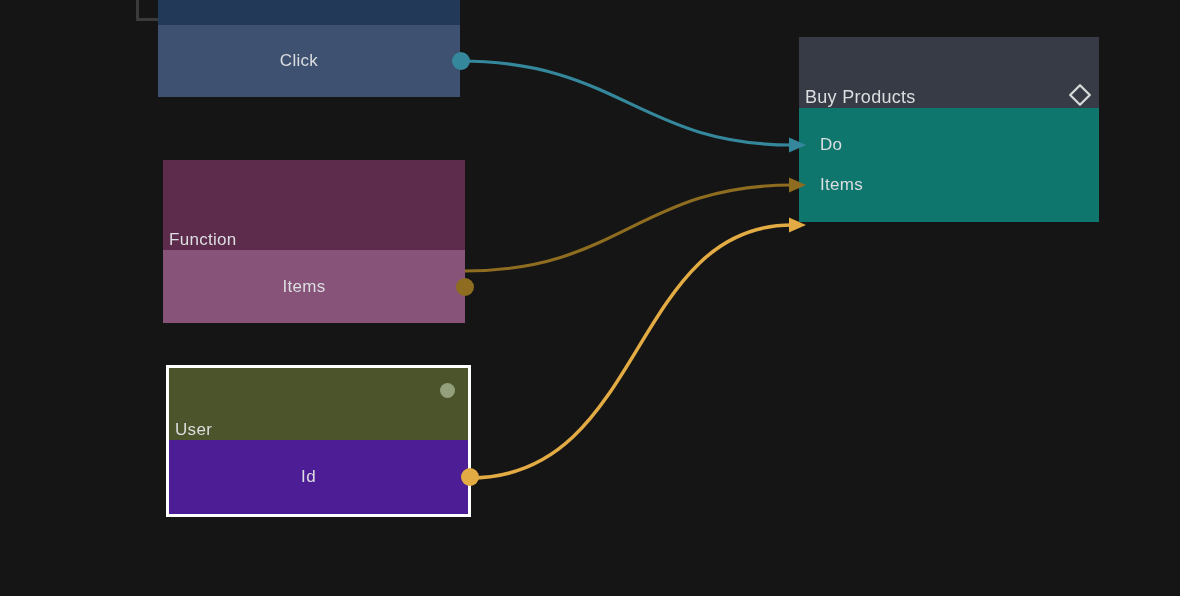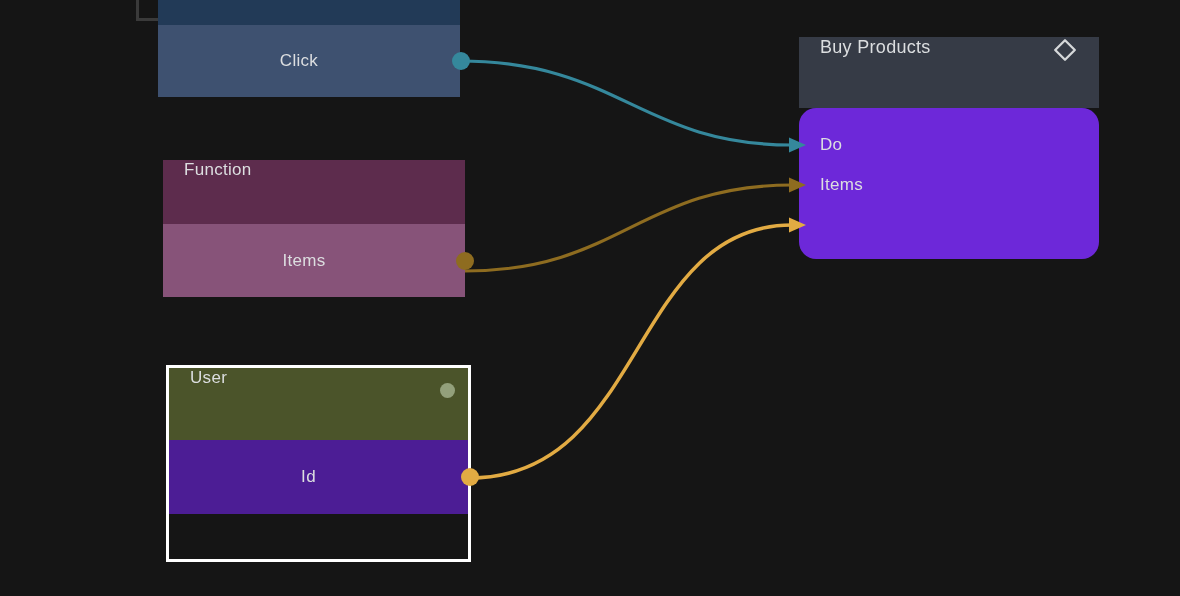--- a/index.html
+++ b/index.html
@@ -14,22 +14,22 @@
     color: #dcdee0;
   }
   .node {
     position: absolute;
     font-size: 17px;
     letter-spacing: 0.3px;
   }
   .node .header {
     position: relative;
     display: flex;
-    align-items: flex-start;
-    padding: 0 21px;
+    align-items: flex-end;
+    padding: 0 6px;
   }
   .node .body { position: relative; }
   .out-row {
     position: relative;
     height: 100%;
     display: flex;
     align-items: center;
     justify-content: center;
     padding-right: 20px;
   }
@@ -39,39 +39,39 @@
     height: 18px;
     border-radius: 50%;
   }
   
   #node-click { left: 158px; top: -49px; width: 302px; height: 146px; }
   #node-click .header { height: 74px; background: #223a57; }
   #node-click .body   { height: 72px; background: #3e5170; }
   #node-click .port-dot { right: -10px; top: 27px; background: #35889c; }
   
   #node-function { left: 163px; top: 160px; width: 302px; height: 147px; }
-  #node-function .header { height: 64px; background: #5d2c4d; }
+  #node-function .header { height: 90px; background: #5d2c4d; }
   #node-function .body   { height: 73px; background: #875379; }
   #node-function .port-dot { right: -9px; top: 28px; background: #8e6c20; }
   
-  #node-user { left: 166px; top: 365px; width: 305px; height: 197px; border: 3px solid #ffffff; }
+  #node-user { left: 166px; top: 365px; width: 305px; height: 152px; border: 3px solid #ffffff; }
   #node-user .header { height: 72px; background: #4b542a; }
   #node-user .body   { height: 74px; background: #4c1d95; }
   #node-user .port-dot { right: -11px; top: 28px; background: #e2ab43; }
   #node-user .status-dot {
     position: absolute;
     top: 15px; right: 13px;
     width: 15px; height: 15px;
     border-radius: 50%;
     background: #93a07b;
   }
   
   #node-buy { left: 799px; top: 37px; width: 300px; height: 222px; }
   #node-buy .header { height: 71px; background: #363b46; justify-content: space-between; font-size: 18px; }
-  #node-buy .body   { height: 151px; background: #6d28d9; padding-top: 17px; border-radius: 17px; }
+  #node-buy .body   { height: 114px; background: #0f766e; padding-top: 17px; }
   .in-row {
     height: 40px;
     display: flex;
     align-items: center;
     padding-left: 21px;
   }
   .diamond-icon { display: inline-flex; }
   
   #corner-mark {
     position: absolute;

